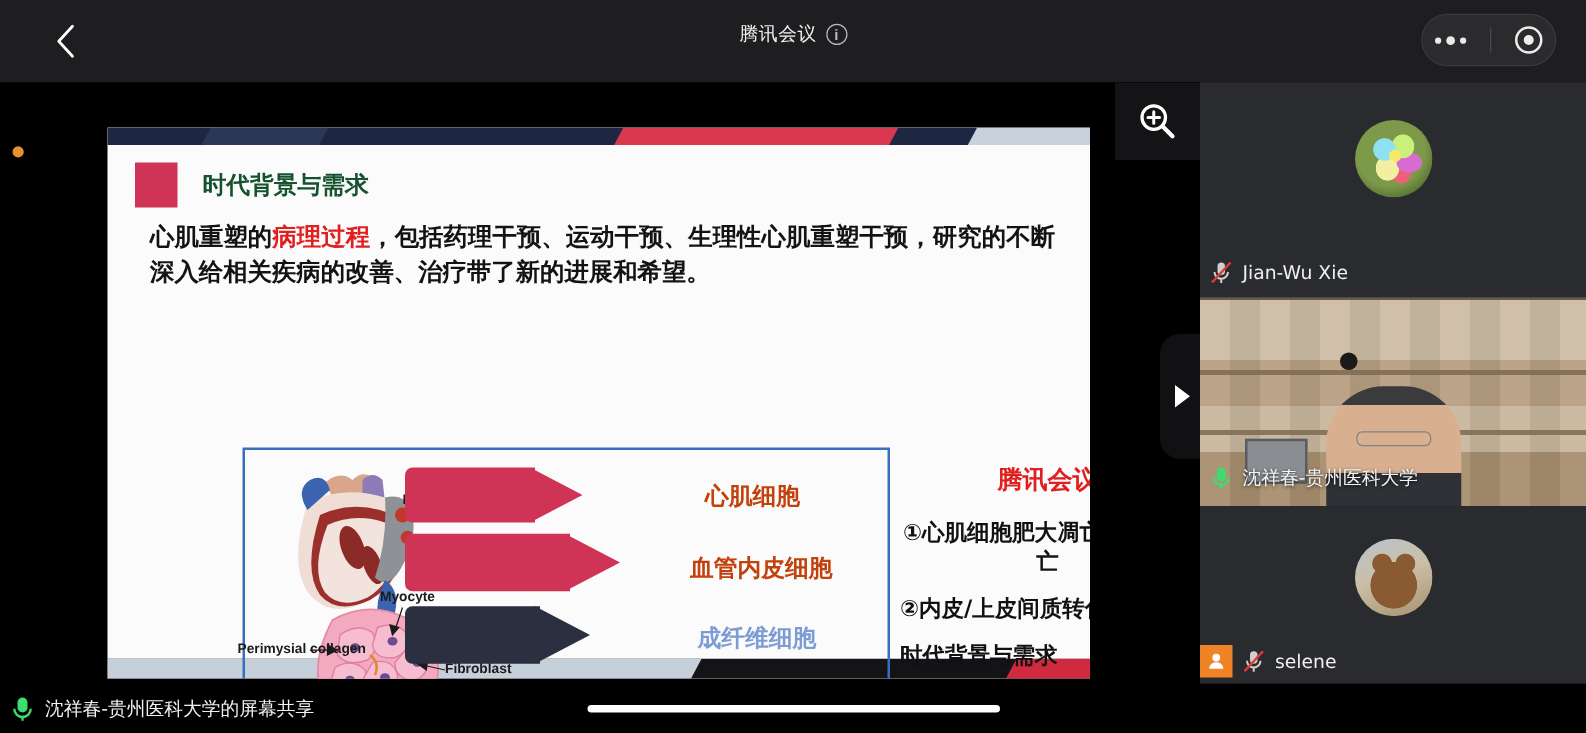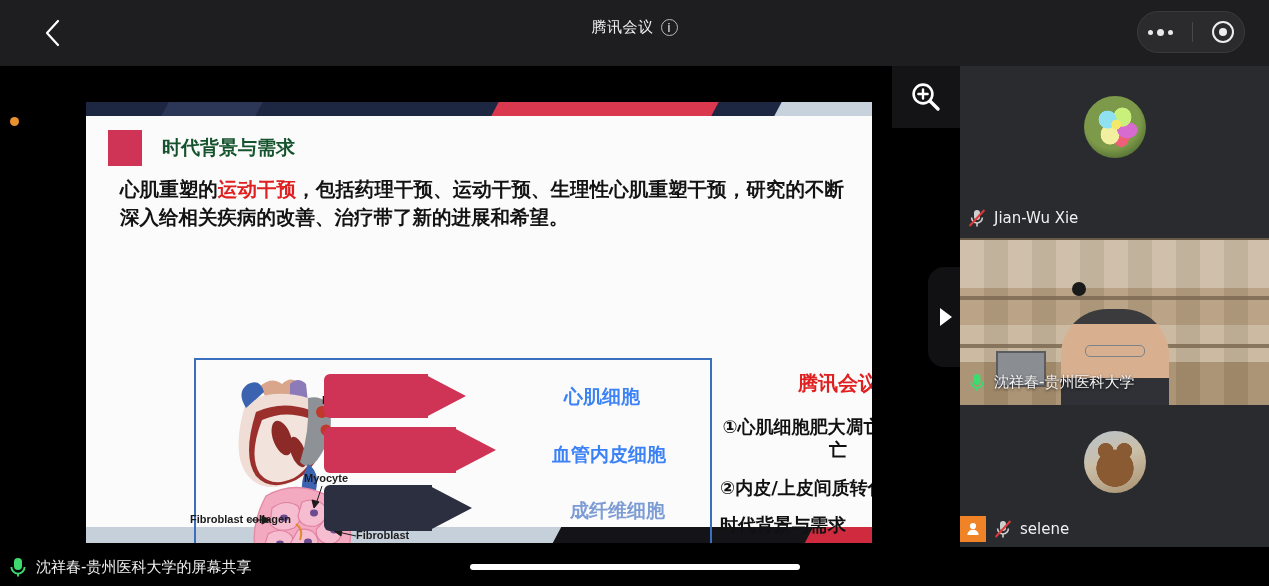--- a/index.html
+++ b/index.html
@@ -153,21 +153,21 @@
   .barrow { position: absolute; }
   .barrow .shaft { position: absolute; left: 0; top: 0; height: 100%; border-radius: 6px 0 0 6px; }
   .barrow .head {
     position: absolute; top: 50%; width: 0; height: 0;
     border-top: 26px solid transparent; border-bottom: 26px solid transparent;
     transform: translateY(-50%);
   }
 
   .col-mid { position: absolute; left: 466px; top: 266px; width: 150px; }
   .col-mid .item {
-    font-size: 19px; font-weight: bold; color: #3b82f6; text-align: left;
+    font-size: 19px; font-weight: bold; color: #c2410c; text-align: left;
     font-family: "DejaVu Sans", "Liberation Sans", sans-serif; white-space: nowrap;
   }
   .col-mid .item.blue { color: #7d9cd4; }
 
   .col-right { position: absolute; left: 634px; top: 268px; width: 236px; }
   .col-right .rt-title {
     font-size: 20px; font-weight: bold; color: #e02020; text-align: center;
     font-family: "DejaVu Sans", "Liberation Sans", sans-serif; margin-bottom: 18px;
   }
   .col-right .rt-item {
@@ -302,21 +302,21 @@
         <span class="seg-light"></span>
           <span class="seg-red"></span>
       </div>
 
       <div class="slide-head">
         <span class="marker"></span>
         <span class="head-text">时代背景与需求</span>
       </div>
 
       <div class="slide-body">
-        <span>心肌重塑的</span><span class="hl">运动干预</span><span>，包括药理干预、运动干预、生理性心肌重塑干预，研究的不断深入给相关疾病的改善、治疗带了新的进展和希望。</span>
+        <span>心肌重塑的</span><span class="hl">病理过程</span><span>，包括药理干预、运动干预、生理性心肌重塑干预，研究的不断深入给相关疾病的改善、治疗带了新的进展和希望。</span>
       </div>
 
 
       <div class="blue-box"></div>
 
       <div class="heart-fig">
         <svg width="200" height="240" viewBox="0 0 200 240">
 
           <g>
             <path d="M56 18 q12 -10 22 -2 q10 -10 20 2 l4 16 l-34 8 z" fill="#d9a68c"></path>
@@ -367,21 +367,21 @@
             <line x1="152" y1="168" x2="134" y2="164"></line>
               <polygon points="130,163 138,160 137,168" fill="#1b1b1b"></polygon>
             <line x1="46" y1="186" x2="68" y2="180"></line>
               <polygon points="72,179 64,176 65,184" fill="#1b1b1b"></polygon>
             <line x1="56" y1="212" x2="84" y2="190"></line>
               <polygon points="88,187 80,188 84,194" fill="#1b1b1b"></polygon>
           </g>
         </svg>
         <span class="heart-label" style="left:118px;top:26px">Normal heart</span>
         <span class="heart-label" style="left:100px;top:104px">Myocyte</span>
-        <span class="heart-label" style="left:-14px;top:145px">Fibroblast collagen</span>
+        <span class="heart-label" style="left:-14px;top:145px">Perimysial collagen</span>
         <span class="heart-label" style="left:152px;top:161px">Fibroblast</span>
         
         
       </div>
 
       <div class="barrow" style="left:238px;top:272px;width:140px;height:44px">
         <span class="shaft" style="width:104px;background:#cf3355"></span>
         <span class="head" style="left:100px;border-left:42px solid #cf3355;border-top-width:22px;border-bottom-width:22px"></span>
       </div>
       <div class="barrow" style="left:238px;top:325px;width:172px;height:46px">
@@ -389,21 +389,21 @@
         <span class="head" style="left:128px;border-left:44px solid #cf3355;border-top-width:23px;border-bottom-width:23px"></span>
       </div>
       <div class="barrow" style="left:238px;top:383px;width:148px;height:46px">
         <span class="shaft" style="width:108px;background:#2b2f3f"></span>
         <span class="head" style="left:104px;border-left:44px solid #2b2f3f;border-top-width:23px;border-bottom-width:23px"></span>
       </div>
 
       <div class="col-mid">
         <div class="item" style="position:absolute;left:12px;top:16px">心肌细胞</div>
         <div class="item" style="position:absolute;left:0px;top:74px">血管内皮细胞</div>
-        <div class="item blue" style="position:absolute;left:18px;top:130px">成纤维细胞</div>
+        <div class="item blue" style="position:absolute;left:6px;top:130px">成纤维细胞</div>
 
       </div>
 
       <div class="col-right">
         <div class="rt-title">腾讯会议</div>
         <div class="rt-item">①心肌细胞肥大凋亡焦亡铁死亡</div>
         <div class="rt-item left">②内皮/上皮间质转化</div>
         <div class="rt-item left">时代背景与需求</div>
       </div>
     </div>

